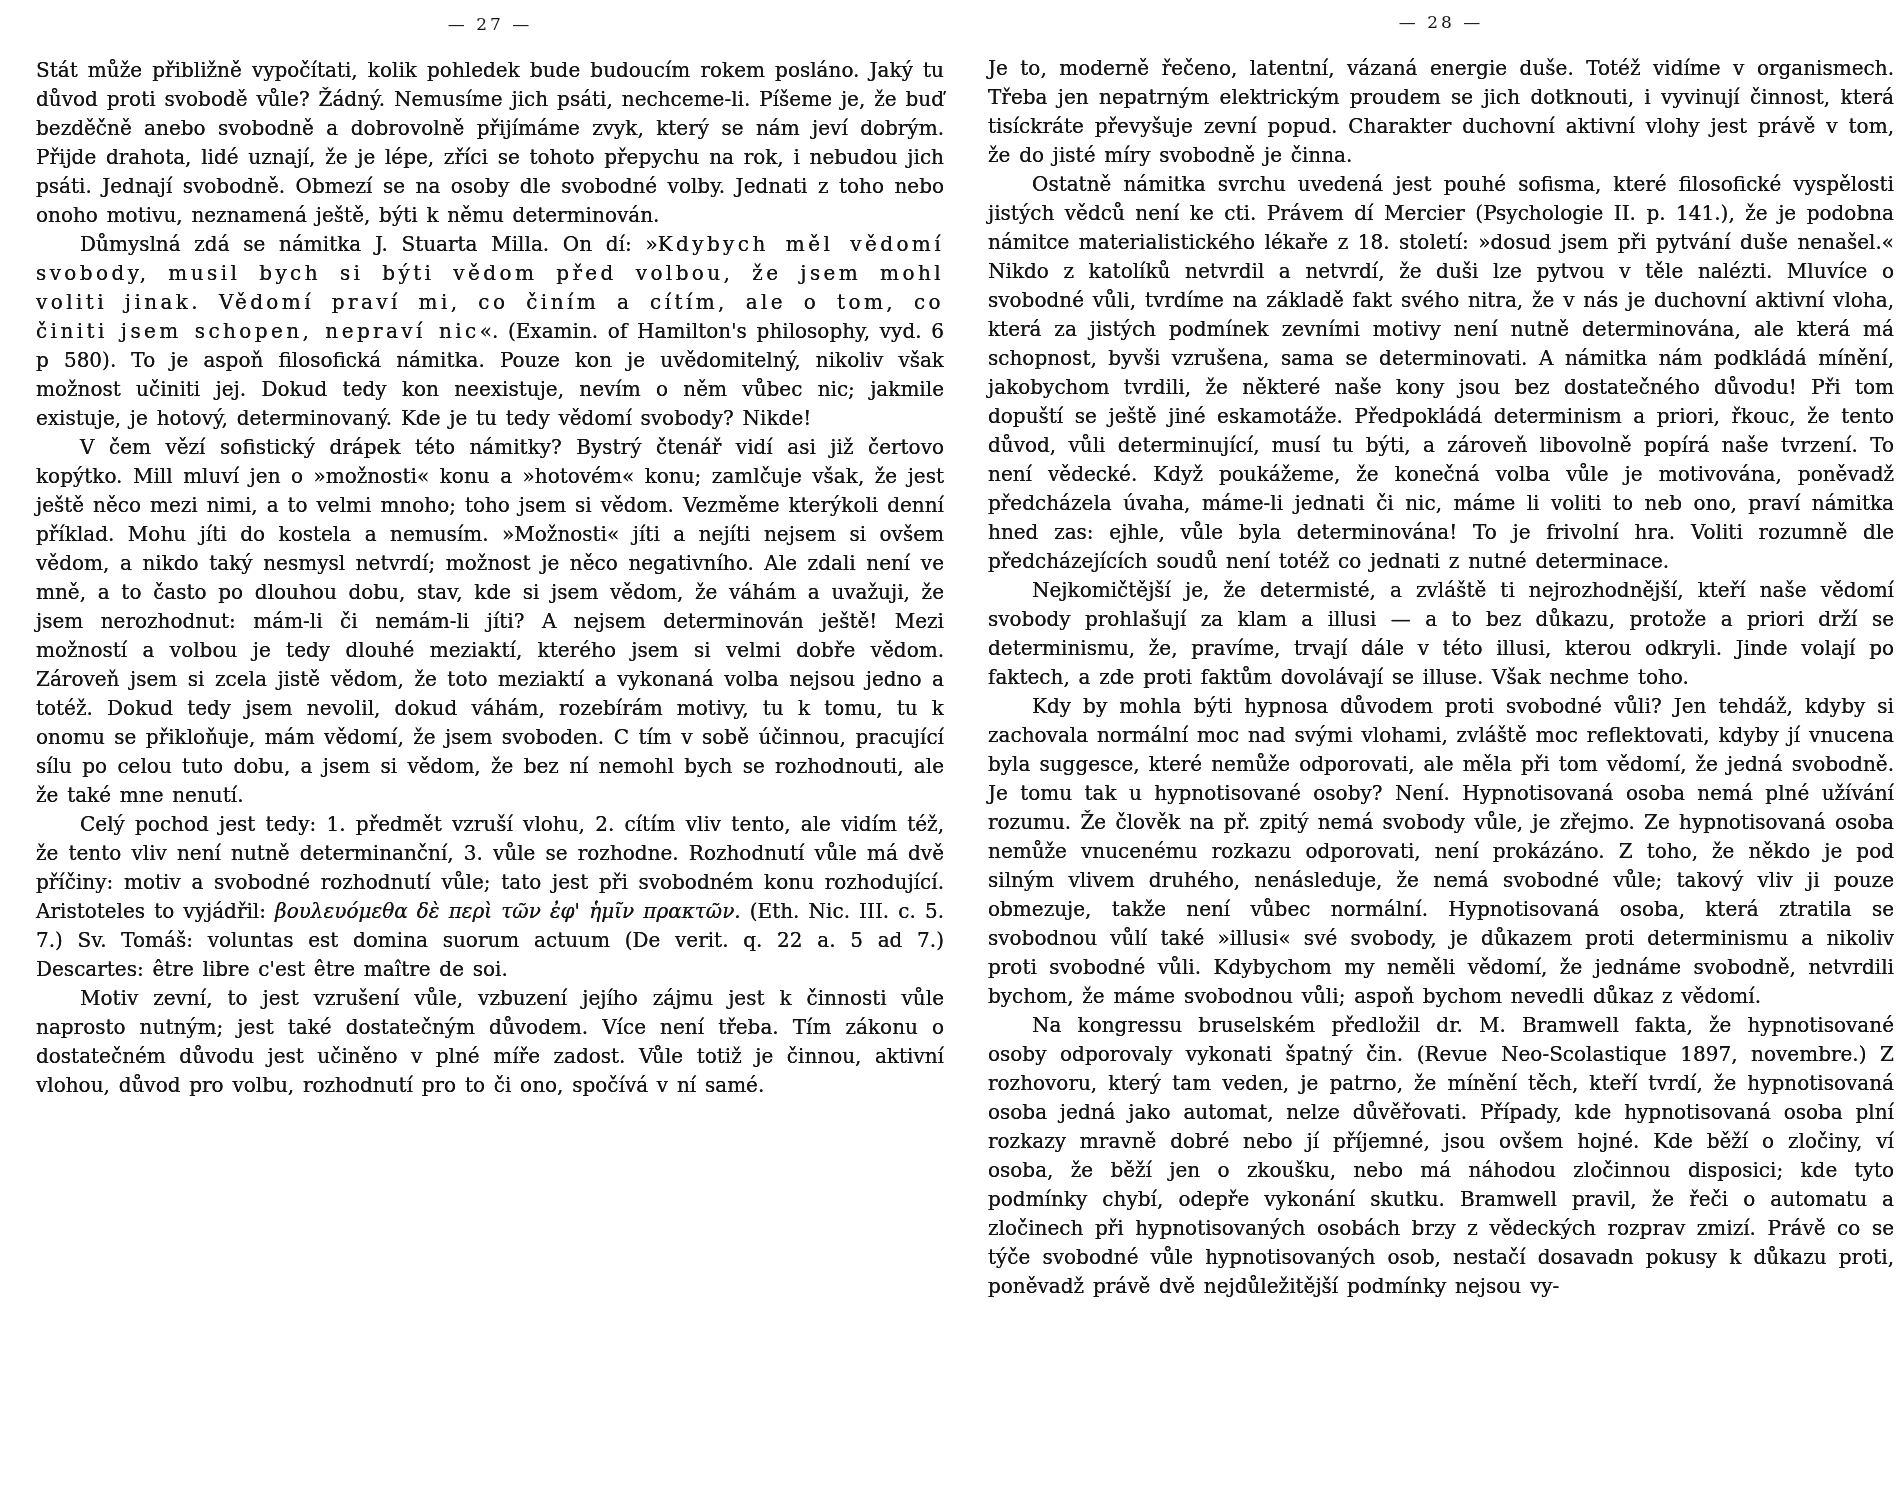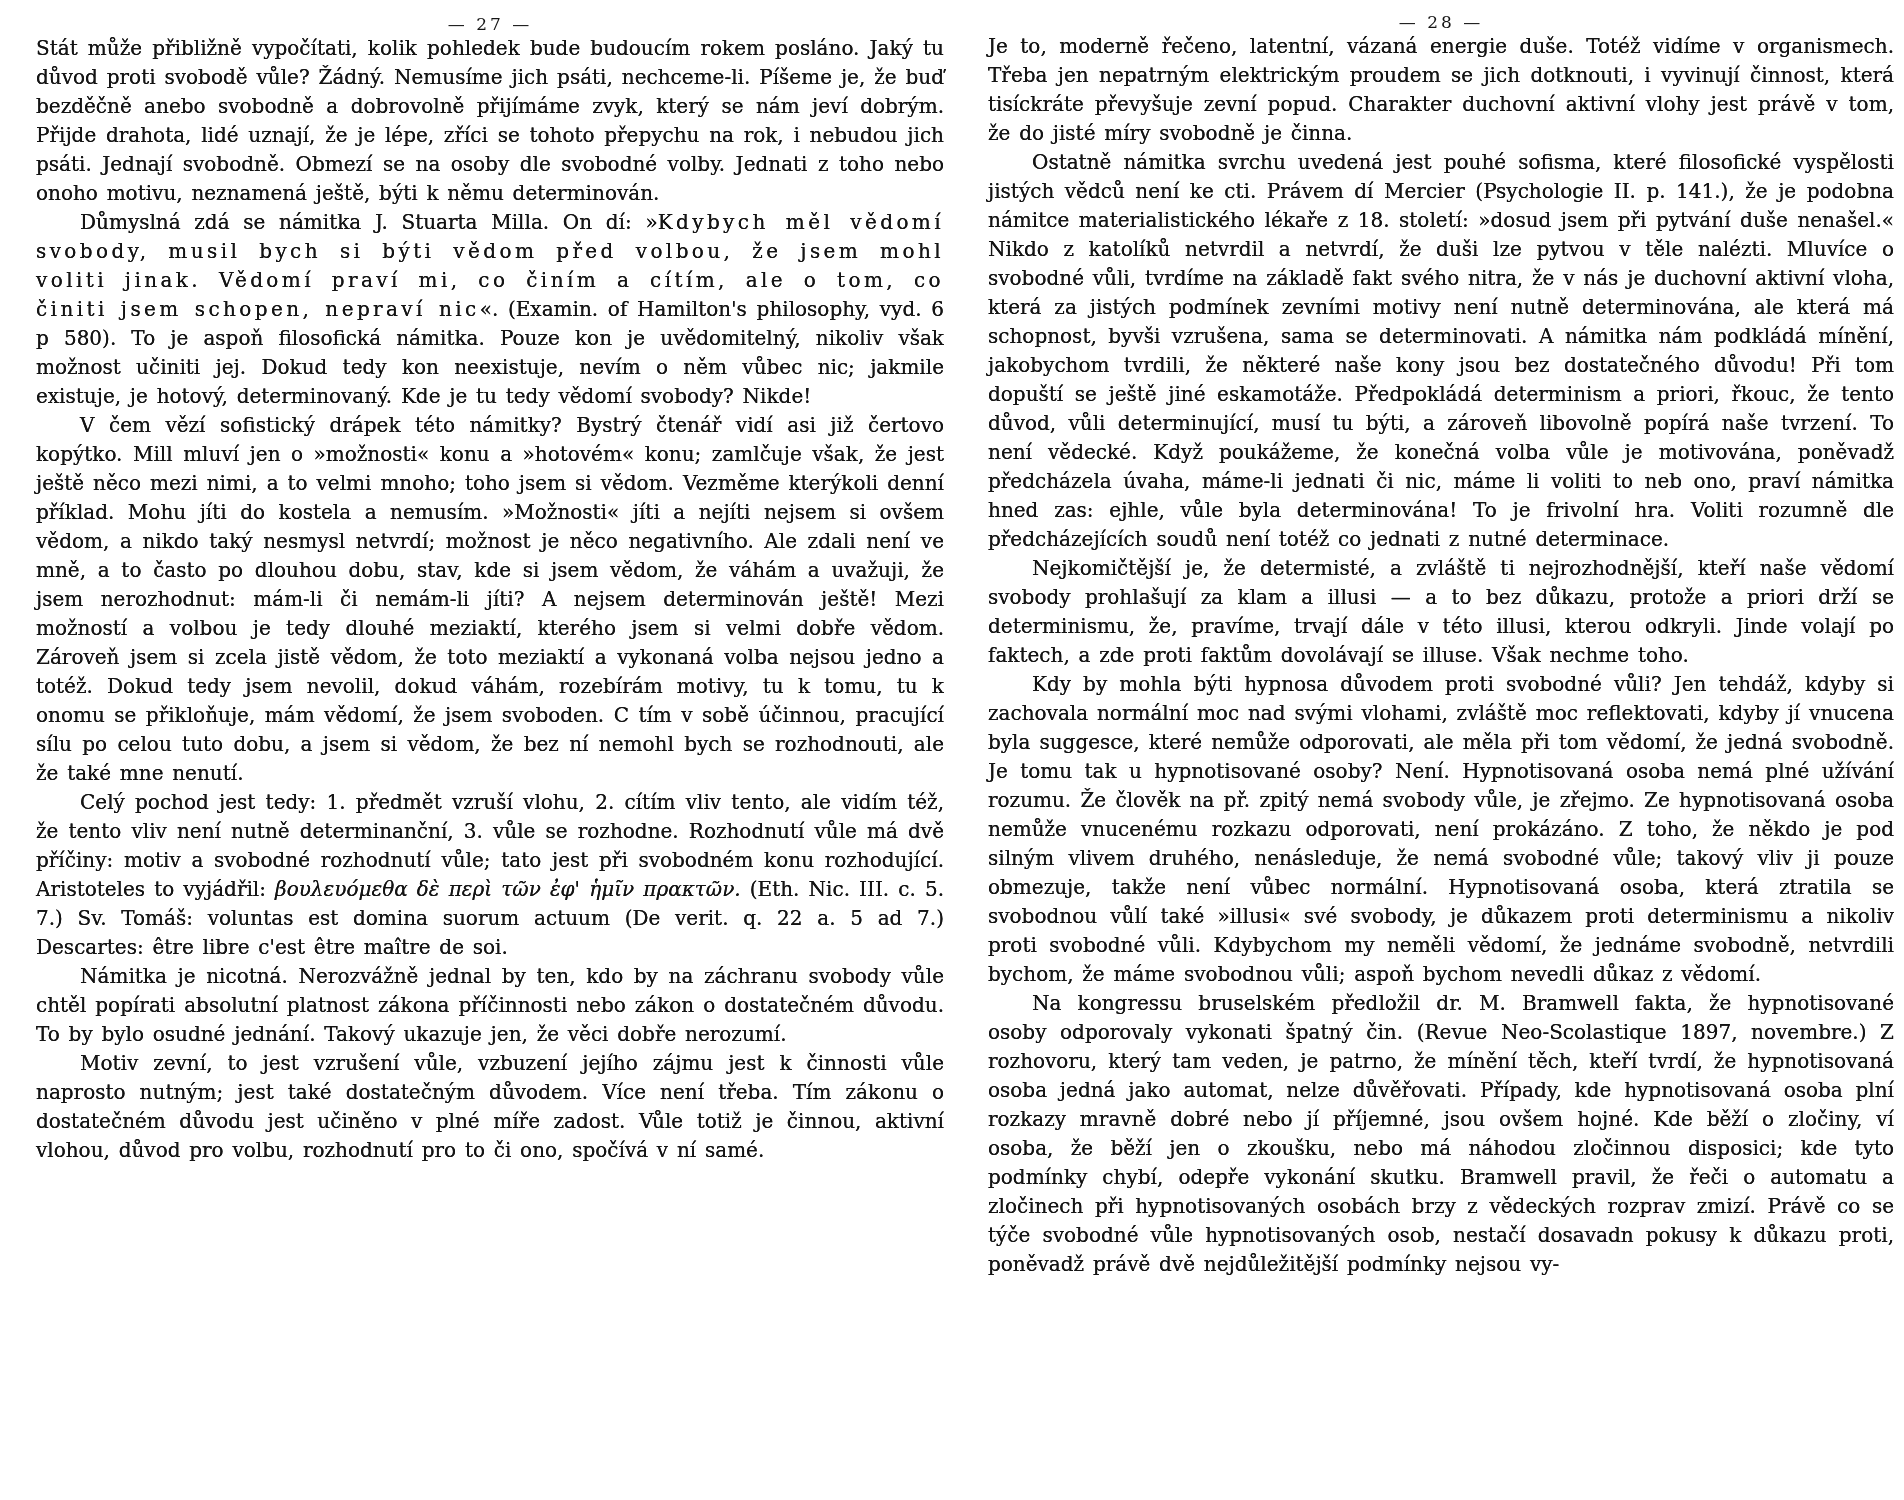--- a/index.html
+++ b/index.html
@@ -23,20 +23,21 @@
   .page-right { left: 988px; width: 906px; }
   .pagenum {
     text-align: center;
     font-size: 17px;
     letter-spacing: 3px;
     margin-top: 14px;
     white-space: nowrap;
   }
   .page-right .pagenum { margin-top: 12px; }
   .textcol {
+    margin-top: 22px;
     text-align: justify;
     font-size: 20px;
     line-height: 29px;
     word-spacing: 0.12em;
     text-shadow: 0 0 0.5px currentColor; 
   }
   p.para { margin: 0; padding: 0; }
   p.para.indent { text-indent: 44px; }
   .spaced { letter-spacing: 0.17em; }
   .italic { font-style: italic; }
@@ -45,21 +46,20 @@
 </head>
 <body>
 
 <section class="page page-left">
   <div class="pagenum">— 27 —</div>
   <div class="textcol">
       <p class="para"><span class="normal">Stát může přibližně vypočítati, kolik pohledek bude budoucím rokem posláno. Jaký tu důvod proti svobodě vůle? Žádný. Nemusíme jich psáti, nechceme-li. Píšeme je, že buď bezděčně anebo svobodně a dobrovolně přijímáme zvyk, který se nám jeví dobrým. Přijde drahota, lidé uznají, že je lépe, zříci se tohoto přepychu na rok, i nebudou jich psáti. Jednají svobodně. Obmezí se na osoby dle svobodné volby. Jednati z toho nebo onoho motivu, neznamená ještě, býti k němu determinován.</span></p>
       <p class="para indent"><span class="normal">Důmyslná zdá se námitka J. Stuarta Milla. On dí: »</span><span class="spaced">Kdybych měl vědomí svobody, musil bych si býti vědom před volbou, že jsem mohl voliti jinak. Vědomí praví mi, co činím a cítím, ale o tom, co činiti jsem schopen, nepraví nic</span><span class="normal">«. (Examin. of Hamilton's philosophy, vyd. 6 p 580). To je aspoň filosofická námitka. Pouze kon je uvědomitelný, nikoliv však možnost učiniti jej. Dokud tedy kon neexistuje, nevím o něm vůbec nic; jakmile existuje, je hotový, determinovaný. Kde je tu tedy vědomí svobody? Nikde!</span></p>
       <p class="para indent"><span class="normal">V čem vězí sofistický drápek této námitky? Bystrý čtenář vidí asi již čertovo kopýtko. Mill mluví jen o »možnosti« konu a »hotovém« konu; zamlčuje však, že jest ještě něco mezi nimi, a to velmi mnoho; toho jsem si vědom. Vezměme kterýkoli denní příklad. Mohu jíti do kostela a nemusím. »Možnosti« jíti a nejíti nejsem si ovšem vědom, a nikdo taký nesmysl netvrdí; možnost je něco negativního. Ale zdali není ve mně, a to často po dlouhou dobu, stav, kde si jsem vědom, že váhám a uvažuji, že jsem nerozhodnut: mám-li či nemám-li jíti? A nejsem determinován ještě! Mezi možností a volbou je tedy dlouhé meziaktí, kterého jsem si velmi dobře vědom. Zároveň jsem si zcela jistě vědom, že toto meziaktí a vykonaná volba nejsou jedno a totéž. Dokud tedy jsem nevolil, dokud váhám, rozebírám motivy, tu k tomu, tu k onomu se přikloňuje, mám vědomí, že jsem svoboden. C tím v sobě účinnou, pracující sílu po celou tuto dobu, a jsem si vědom, že bez ní nemohl bych se rozhodnouti, ale že také mne nenutí.</span></p>
       <p class="para indent"><span class="normal">Celý pochod jest tedy: 1. předmět vzruší vlohu, 2. cítím vliv tento, ale vidím též, že tento vliv není nutně determinanční, 3. vůle se rozhodne. Rozhodnutí vůle má dvě příčiny: motiv a svobodné rozhodnutí vůle; tato jest při svobodném konu rozhodující. Aristoteles to vyjádřil: </span><span class="italic">βουλευόμεθα δὲ περὶ τῶν ἐφ' ἡμῖν πρακτῶν.</span><span class="normal"> (Eth. Nic. III. c. 5. 7.) Sv. Tomáš: voluntas est domina suorum actuum (De verit. q. 22 a. 5 ad 7.) Descartes: être libre c'est être maître de soi.</span></p>
-      <p class="para indent"><span class="normal">Námitka je nicotná. Nerozvážně jednal by ten, kdo by na záchranu svobody vůle chtěl popírati absolutní platnost zákona příčinnosti nebo zákon o dostatečném důvodu. To by bylo osudné jednání. Takový ukazuje jen, že věci dobře nerozumí.</span></p>
       <p class="para indent"><span class="normal">Motiv zevní, to jest vzrušení vůle, vzbuzení jejího zájmu jest k činnosti vůle naprosto nutným; jest také dostatečným důvodem. Více není třeba. Tím zákonu o dostatečném důvodu jest učiněno v plné míře zadost. Vůle totiž je činnou, aktivní vlohou, důvod pro volbu, rozhodnutí pro to či ono, spočívá v ní samé.</span></p>
     </div>
 </section>
 
 <section class="page page-right">
   <div class="pagenum">— 28 —</div>
   <div class="textcol">
       <p class="para"><span class="normal">Je to, moderně řečeno, latentní, vázaná energie duše. Totéž vidíme v organismech. Třeba jen nepatrným elektrickým proudem se jich dotknouti, i vyvinují činnost, která tisíckráte převyšuje zevní popud. Charakter duchovní aktivní vlohy jest právě v tom, že do jisté míry svobodně je činna.</span></p>
       <p class="para indent"><span class="normal">Ostatně námitka svrchu uvedená jest pouhé sofisma, které filosofické vyspělosti jistých vědců není ke cti. Právem dí Mercier (Psychologie II. p. 141.), že je podobna námitce materialistického lékaře z 18. století: »dosud jsem při pytvání duše nenašel.« Nikdo z katolíků netvrdil a netvrdí, že duši lze pytvou v těle nalézti. Mluvíce o svobodné vůli, tvrdíme na základě fakt svého nitra, že v nás je duchovní aktivní vloha, která za jistých podmínek zevními motivy není nutně determinována, ale která má schopnost, byvši vzrušena, sama se determinovati. A námitka nám podkládá mínění, jakobychom tvrdili, že některé naše kony jsou bez dostatečného důvodu! Při tom dopuští se ještě jiné eskamotáže. Předpokládá determinism a priori, řkouc, že tento důvod, vůli determinující, musí tu býti, a zároveň libovolně popírá naše tvrzení. To není vědecké. Když poukážeme, že konečná volba vůle je motivována, poněvadž předcházela úvaha, máme-li jednati či nic, máme li voliti to neb ono, praví námitka hned zas: ejhle, vůle byla determinována! To je frivolní hra. Voliti rozumně dle předcházejících soudů není totéž co jednati z nutné determinace.</span></p>
       <p class="para indent"><span class="normal">Nejkomičtější je, že determisté, a zvláště ti nejrozhodnější, kteří naše vědomí svobody prohlašují za klam a illusi — a to bez důkazu, protože a priori drží se determinismu, že, pravíme, trvají dále v této illusi, kterou odkryli. Jinde volají po faktech, a zde proti faktům dovolávají se illuse. Však nechme toho.</span></p>

